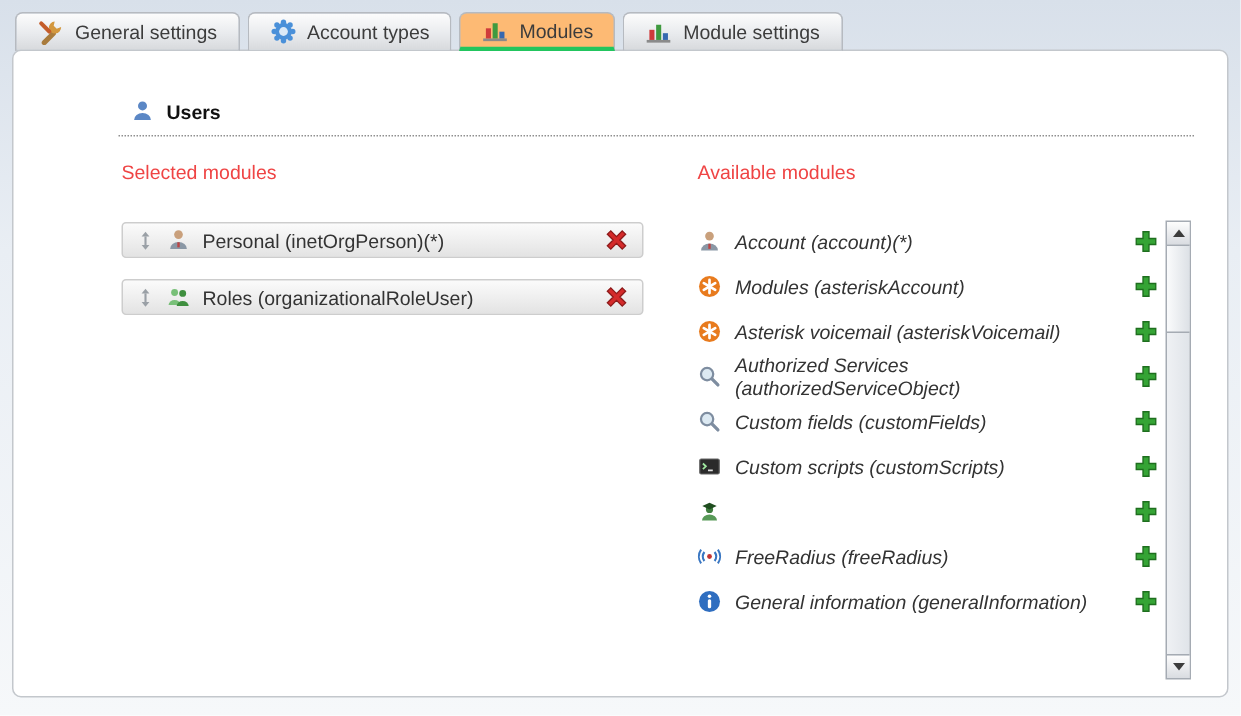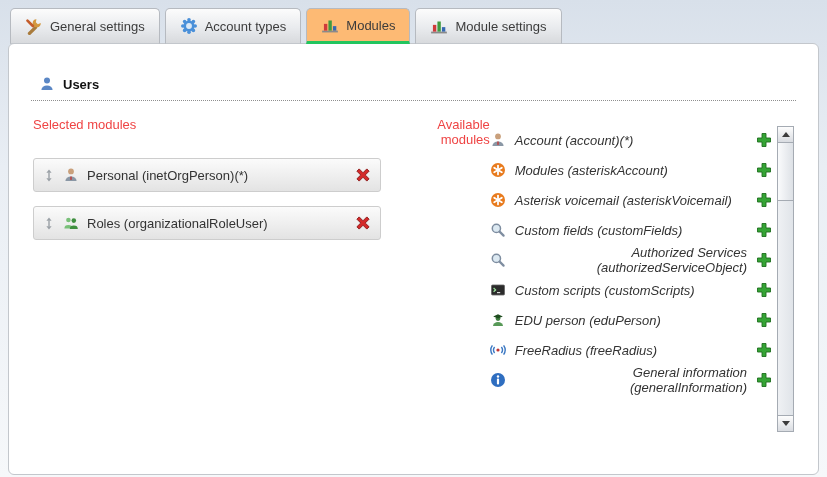--- a/index.html
+++ b/index.html
@@ -6,44 +6,44 @@
   html,body { margin:0; padding:0; }
   body {
     width:827px; height:477px; overflow:hidden;
     font-family:"Liberation Sans", sans-serif;
     font-size:13px; color:#3c3c3c;
     background:linear-gradient(180deg,#d8e0ea 0%,#e9eef4 35%,#f6f8fa 100%);
   }
   
   .tabbar { display:flex; gap:5px; padding:8px 0 0 10px; position:relative; z-index:2; margin-bottom:-1px; }
   .tab {
-    display:flex; align-items:center; gap:7px; padding:0 14px; height:36px;
+    display:flex; align-items:center; gap:7px; padding:0 14px; height:26px;
     border:1px solid #b6bac0; border-radius:5px 5px 0 0; cursor:pointer;
     background:linear-gradient(180deg,#fcfcfc 0%,#e9ebee 55%,#d8dadd 100%);
     border-bottom:1px solid #c3c7cc; white-space:nowrap;
   }
   .tab.active { background:#fdba74; border-bottom:3px solid #22c55e; }
   
   .panel {
     margin:0 8px; background:#fff; border:1px solid #c3c7cc; border-radius:6px;
-    height:432px; position:relative; z-index:1; overflow:hidden;
+    height:432px; position:relative; z-index:1; overflow:hidden;padding-left:48px;
   }
   .section-head {
     margin:0 22px; padding:32px 0 8px 8px;
     border-bottom:1px dotted #8f8f8f;
     display:flex; align-items:center; gap:8px;
     font-weight:bold; color:#111;
   }
   .columns { display:flex; padding:0 24px; }
   .col-left { width:348px; flex:none; }
-  .col-right { flex:1; margin-left:15px; display:flex; flex-direction:row;text-align:right; }
+  .col-right { flex:1; margin-left:36px; display:flex; flex-direction:column; }
   .col-head { margin:16px 0 0 0; color:#ef4444; }
   .sel-list { margin-top:26px; }
   .sel-row {
-    height:34px; display:flex; align-items:center; gap:8px; padding:0 9px;
+    height:24px; display:flex; align-items:center; gap:8px; padding:0 9px;
     margin-bottom:14px; border:1px solid #cdcdcd; border-radius:3px;
     background:linear-gradient(180deg,#fbfbfb 0%,#eeeeee 55%,#e3e3e3 100%);
   }
   .sel-label, .avail-label { color:#333; }
   .right-body { display:flex; gap:5px; margin-top:24px;font-style:italic; }
   .avail-list { flex:1; }
   .avail-row { height:30px; display:flex; align-items:center; gap:9px; }
   .push { margin-left:auto; }
   .btn { cursor:pointer; flex:none; }
   
@@ -270,51 +270,50 @@
             <span class="avail-label">Asterisk voicemail (asteriskVoicemail)</span>
             <svg class="ic16 btn push">
                 <use href="#sym-add"></use>
               </svg>
           </div>
 
           <div class="avail-row">
             <svg class="ic16">
                 <use href="#sym-magnifier"></use>
               </svg>
+            <span class="avail-label">Authorized Services (authorizedServiceObject)</span>
+            <svg class="ic16 btn push">
+                <use href="#sym-add"></use>
+              </svg>
+          </div>
+
+          <div class="avail-row">
+            <svg class="ic16">
+                <use href="#sym-magnifier"></use>
+              </svg>
             <span class="avail-label">Custom fields (customFields)</span>
             <svg class="ic16 btn push">
                 <use href="#sym-add"></use>
               </svg>
           </div>
 
           <div class="avail-row">
             <svg class="ic16">
-                <use href="#sym-magnifier"></use>
-              </svg>
-            <span class="avail-label">Authorized Services (authorizedServiceObject)</span>
-            <svg class="ic16 btn push">
-                <use href="#sym-add"></use>
-              </svg>
-          </div>
-
-          <div class="avail-row">
-            <svg class="ic16">
                 <use href="#sym-script"></use>
               </svg>
             <span class="avail-label">Custom scripts (customScripts)</span>
             <svg class="ic16 btn push">
                 <use href="#sym-add"></use>
               </svg>
           </div>
 
           <div class="avail-row">
             <svg class="ic16">
                 <use href="#sym-edu"></use>
               </svg>
-            <span class="avail-label">EDU person (eduPerson)</span>
             <svg class="ic16 btn push">
                 <use href="#sym-add"></use>
               </svg>
           </div>
 
           <div class="avail-row">
             <svg class="ic16">
                 <use href="#sym-radius"></use>
               </svg>
             <span class="avail-label">FreeRadius (freeRadius)</span>

